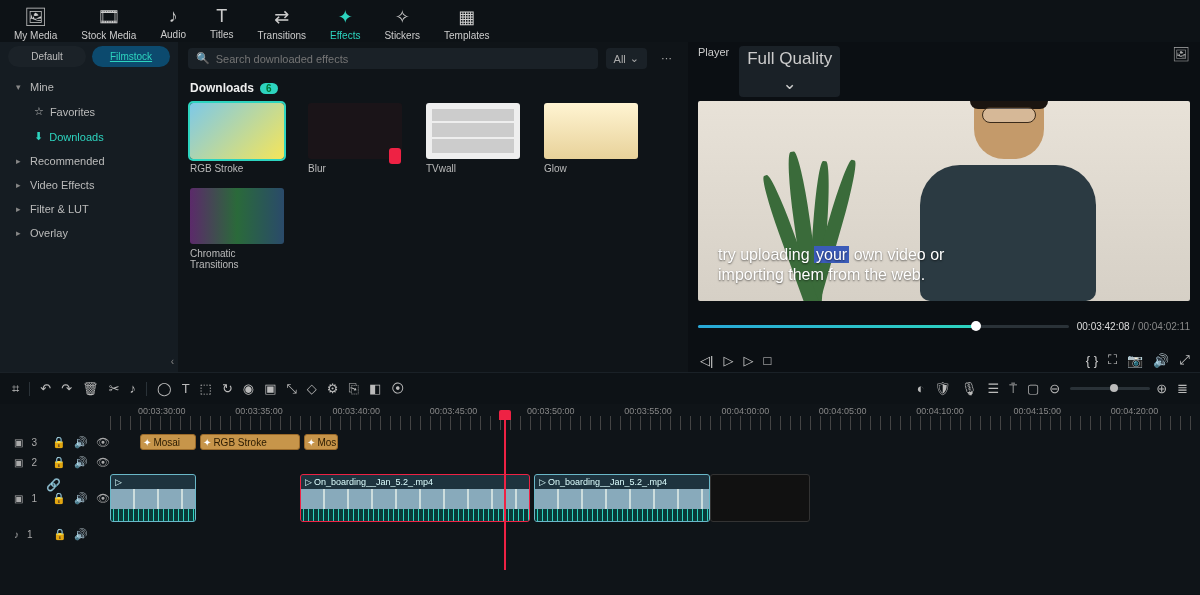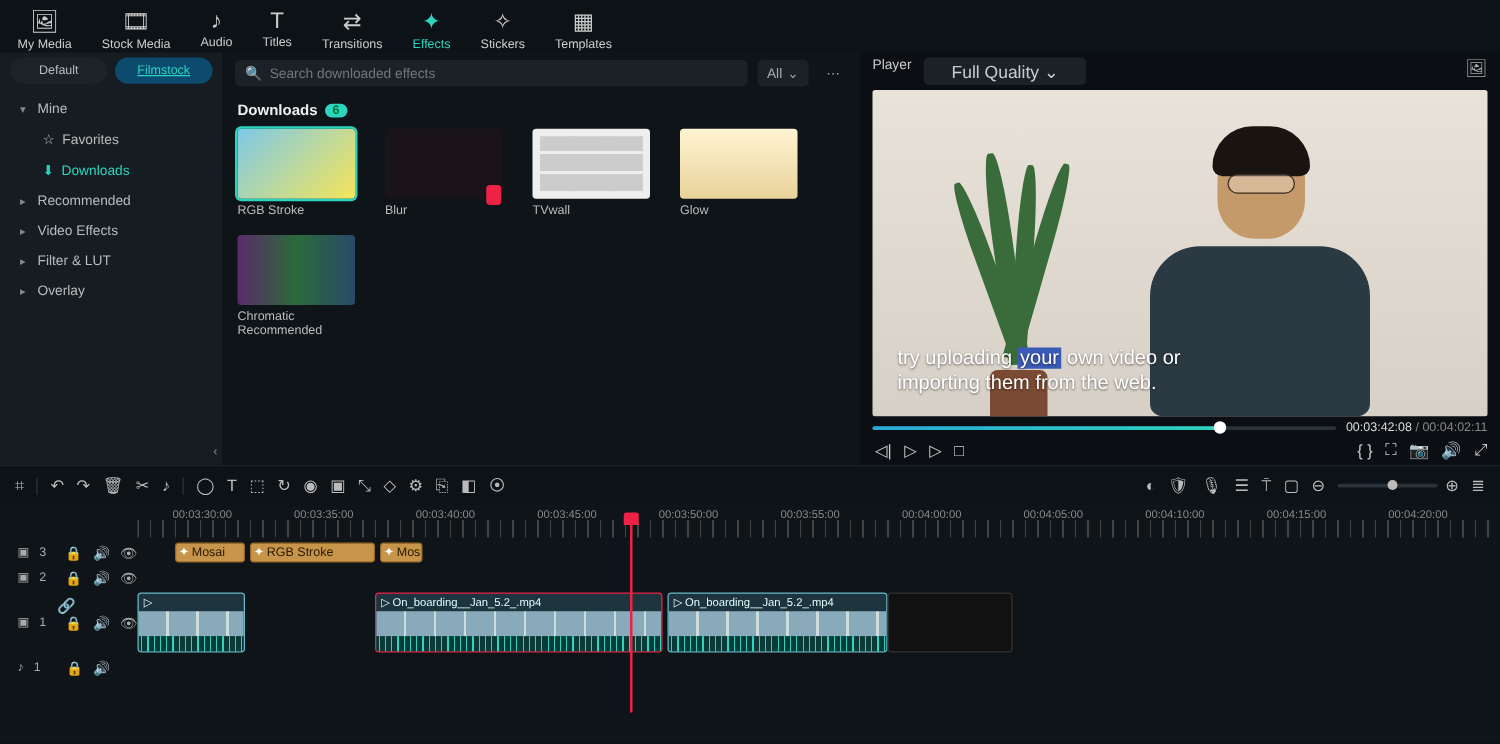--- a/index.html
+++ b/index.html
@@ -36,35 +36,35 @@
 .img.rgb { background:linear-gradient(135deg,#7dc9e8,#f5e55a); }
 .img.mos { background:linear-gradient(#3b7cc8,#1f4a7a); }
 .img.blur { background:#1a1418; }
 .img.tv { background:#eee; }
 .img.tv::after { content:""; position:absolute; inset:6px; background:repeating-linear-gradient(0deg,#ccc 0 14px,#eee 14px 16px), repeating-linear-gradient(90deg,transparent 0 26px,#bbb 26px 28px); }
 .img.glow { background:linear-gradient(#fff4d2,#e8d29a); }
 .img.chr { background:linear-gradient(90deg,#5b2a6a,#2a6a3a,#2a4a6a); }
 .right { width:512px; background:#0b0f13; display:flex; flex-direction:column; }
 .player-head { display:flex; align-items:flex-start; padding:4px 10px; gap:10px; }
 .ph-label { color:#ccc; font-size:11px; }
-.ph-dd { display:flex; align-items:center; gap:4px; background:#1a2127; padding:3px 22px; border-radius:4px; cursor:pointer; color:#ccc; font-size:14px; }
+.ph-dd { display:flex; align-items:center; gap:4px; background:#1a2127; padding:3px 8px; border-radius:4px; cursor:pointer; color:#ccc; font-size:17px;flex-direction:column; }
 .ph-spacer { flex:1; }
 .ph-ic { color:#aaa; cursor:pointer; font-size:14px; }
 .preview { margin:0 10px 4px 10px; height:272px; background:linear-gradient(#e8e2d8,#d6d0c6); position:relative; border-radius:2px; overflow:hidden; }
 .plant { position:absolute; left:68px; top:50px; width:110px; height:220px; }
 .plant .pot { position:absolute; bottom:0; left:26px; width:46px; height:46px; background:#7a4a32; border-radius:6px 6px 4px 4px; }
 .plant .leaf { position:absolute; background:#3a6b3a; border-radius:40% 40% 0 0; }
 .person { position:absolute; left:200px; bottom:0; width:220px; height:240px; }
 .person .body { position:absolute; left:22px; bottom:0; width:176px; height:136px; background:#2b3a42; border-radius:40px 40px 10px 10px; }
 .person .head { position:absolute; left:76px; top:16px; width:70px; height:82px; background:#c49a6a; border-radius:34px 34px 30px 30px; }
 .person .hair { position:absolute; left:72px; top:8px; width:78px; height:40px; background:#1a1410; border-radius:40px 40px 10px 10px; }
 .person .glasses { position:absolute; left:84px; top:46px; width:54px; height:16px; border:1.5px solid #3a2a1a; border-radius:8px; background:rgba(255,255,255,.3); }
 .subtitle { position:absolute; left:20px; bottom:16px; color:#fff; font-size:16px; line-height:20px; text-shadow:0 1px 2px rgba(0,0,0,.6); }
 .sub-hi { background:#3b5bb8; padding:0 2px; }
-.seek { margin:0 10px; display:flex; align-items:center; gap:8px; }
+.seek { margin:16px 10px; display:flex; align-items:center; gap:8px; }
 .seek-bar { flex:1; height:3px; background:#2a3238; position:relative; border-radius:2px; }
 .seek-fill { position:absolute; left:0; top:0; bottom:0; width:75%; background:linear-gradient(90deg,#28a8d8,#2dd4bf); border-radius:2px; }
 .seek-thumb { position:absolute; left:75%; top:-4px; width:10px; height:10px; background:#fff; border-radius:50%; margin-left:-5px; cursor:pointer; }
 .seek-time { color:#ddd; font-size:10px; }
 .seek-time .dur { color:#888; }
 .p-ctrls { display:flex; align-items:center; gap:10px; padding:4px 10px 4px 12px; color:#ccc; }
 .p-ctrls .ic { cursor:pointer; font-size:13px; }
 .p-ctrls .spacer { flex:1; }
 .toolbar { display:flex; align-items:center; padding:4px 12px; gap:10px; border-top:1px solid #1a2127; height:32px; }
 .tb-ic { color:#bbb; cursor:pointer; font-size:13px; }
@@ -202,21 +202,21 @@
         <div class="thumb">
           <div class="img tv"></div>
           <span class="cap">TVwall</span>
         </div>
         <div class="thumb">
           <div class="img glow"></div>
           <span class="cap">Glow</span>
         </div>
         <div class="thumb">
           <div class="img chr"></div>
-          <span class="cap">Chromatic Recommended</span>
+          <span class="cap">Chromatic Transitions</span>
         </div>
       </div>
   </div>
 
   <div class="right">
     <div class="player-head">
       <span class="ph-label">Player</span>
       <div class="ph-dd">
         <span>Full Quality</span>
         <span>⌄</span>

